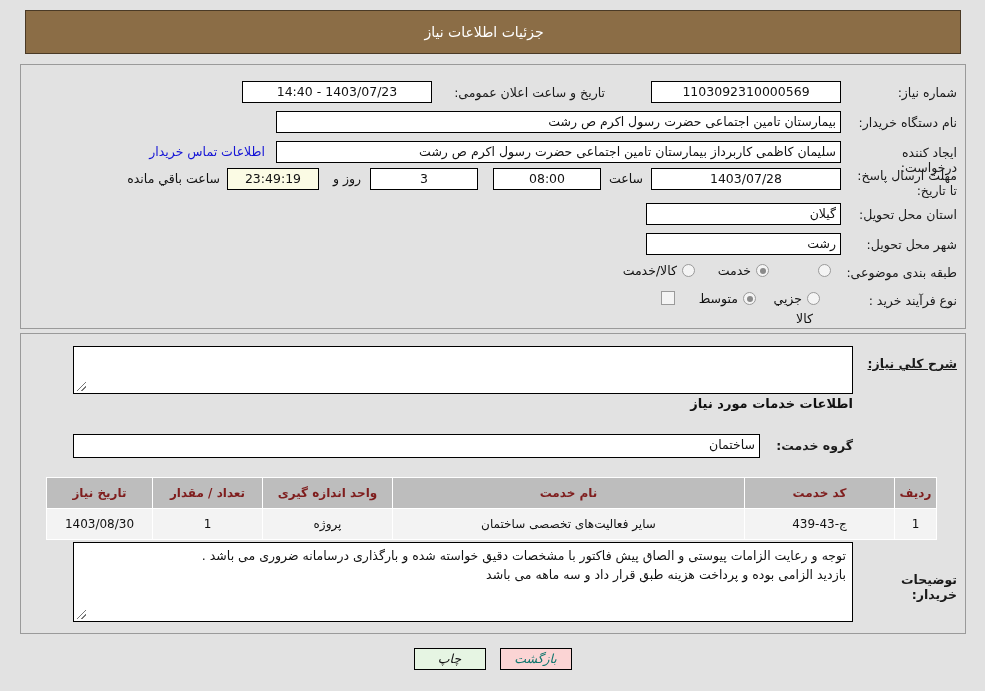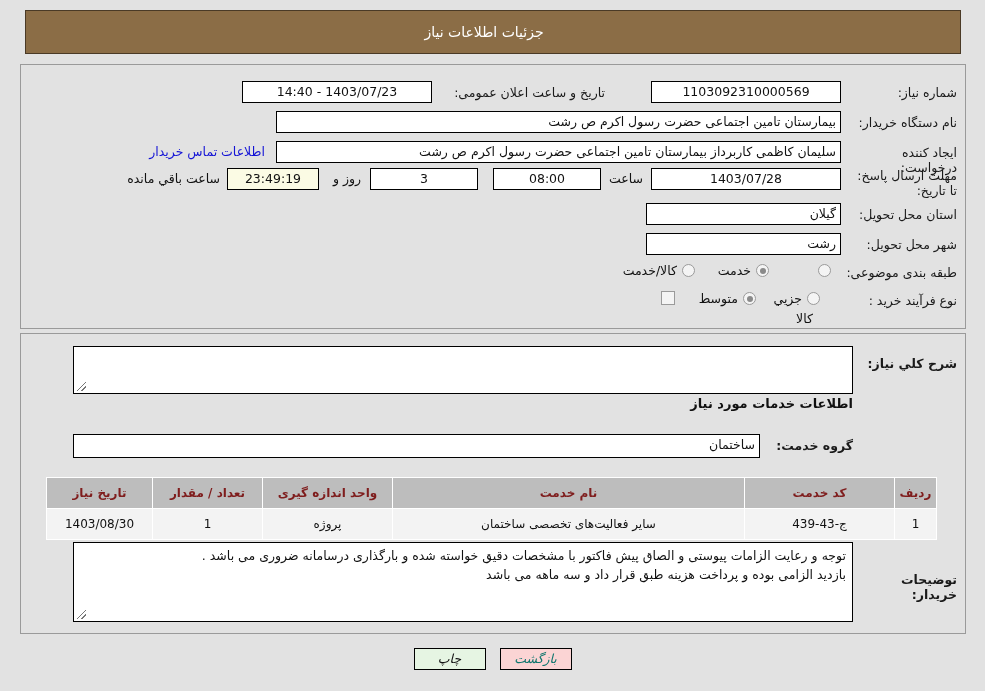--- a/index.html
+++ b/index.html
@@ -193,21 +193,21 @@
     <div class="lbl" style="right:8px;top:228px;width:112px;">نوع فرآیند خرید :</div>
     <div class="radio" style="right:145px;top:227px;"></div>
     <div class="plain" style="right:163px;top:226px;">جزیي</div>
     <div class="radio on" style="right:209px;top:227px;"></div>
     <div class="plain" style="right:227px;top:226px;">متوسط</div>
     <div class="cbx" style="right:290px;top:226px;"></div>
   </div>
 
   <div class="panel panel-b">
 
-    <div class="lbl bold" style="right:8px;top:22px;width:100px;">شرح کلي نیاز:</div>
+    <div class="lbl bold" style="right:8px;top:22px;width:100px;text-decoration:underline;">شرح کلي نیاز:</div>
     <div class="tarea" style="right:112px;top:12px;width:780px;height:48px;">
       <span class="resize"></span>
     </div>
 
     <div class="sect" style="right:112px;top:62px;">اطلاعات خدمات مورد نیاز</div>
 
     <div class="lbl bold" style="right:112px;top:104px;width:90px;">گروه خدمت:</div>
     <div class="fld right" style="right:205px;top:100px;width:687px;height:24px;">ساختمان</div>
 
     <div class="lbl bold" style="right:8px;top:238px;width:100px;">توضیحات خریدار:</div>

